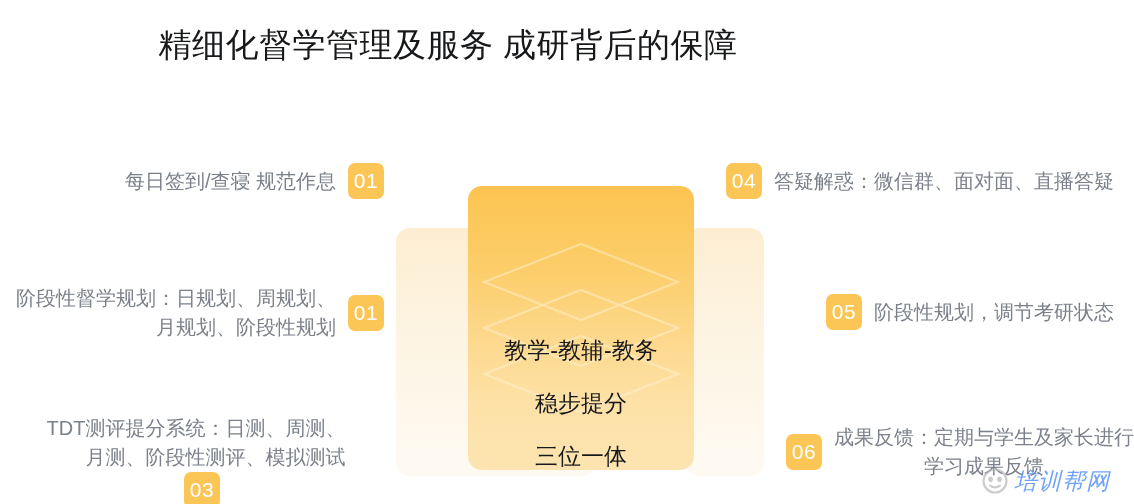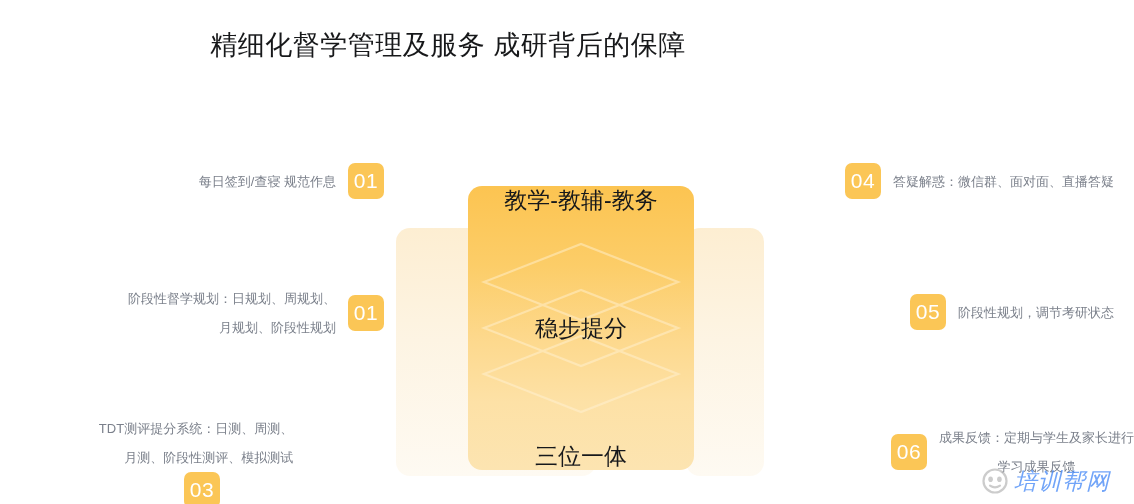--- a/index.html
+++ b/index.html
@@ -18,21 +18,21 @@
     overflow: hidden;
   }
 
   
   #title {
     position: absolute;
     left: 0;
     top: 24px;
     width: 896px;
     text-align: center;
-    font-size: 27px;
+    font-size: 33px;
     line-height: 42px;
     color: #17181a;
     letter-spacing: 0.5px;
     white-space: nowrap;
   }
 
   
   #center-stack {
     position: absolute;
     left: 396px;
@@ -78,21 +78,21 @@
   }
   #card-text {
     position: absolute;
     left: 0;
     top: 0;
     width: 226px;
     height: 284px;
     display: flex;
     flex-direction: column;
     align-items: center;
-    justify-content: space-between;
+    justify-content: flex-end;
     gap: 25px;
   }
   .card-line {
     font-size: 23px;
     line-height: 28px;
     color: #16181b;
     white-space: nowrap;
   }
 
   
@@ -113,21 +113,21 @@
     height: 36px;
     border-radius: 7px;
     background: #fbc656;
     color: #ffffff;
     font-size: 21px;
     line-height: 36px;
     text-align: center;
     letter-spacing: 0.5px;
   }
   .entry-text {
-    font-size: 13px;
+    font-size: 20px;
     line-height: 29px;
     color: #7b808b;
     white-space: nowrap;
   }
   .entry-left .entry-text {
     text-align: right;
     margin-right: 12px;
   }
   .entry-right .entry-text {
     text-align: left;

